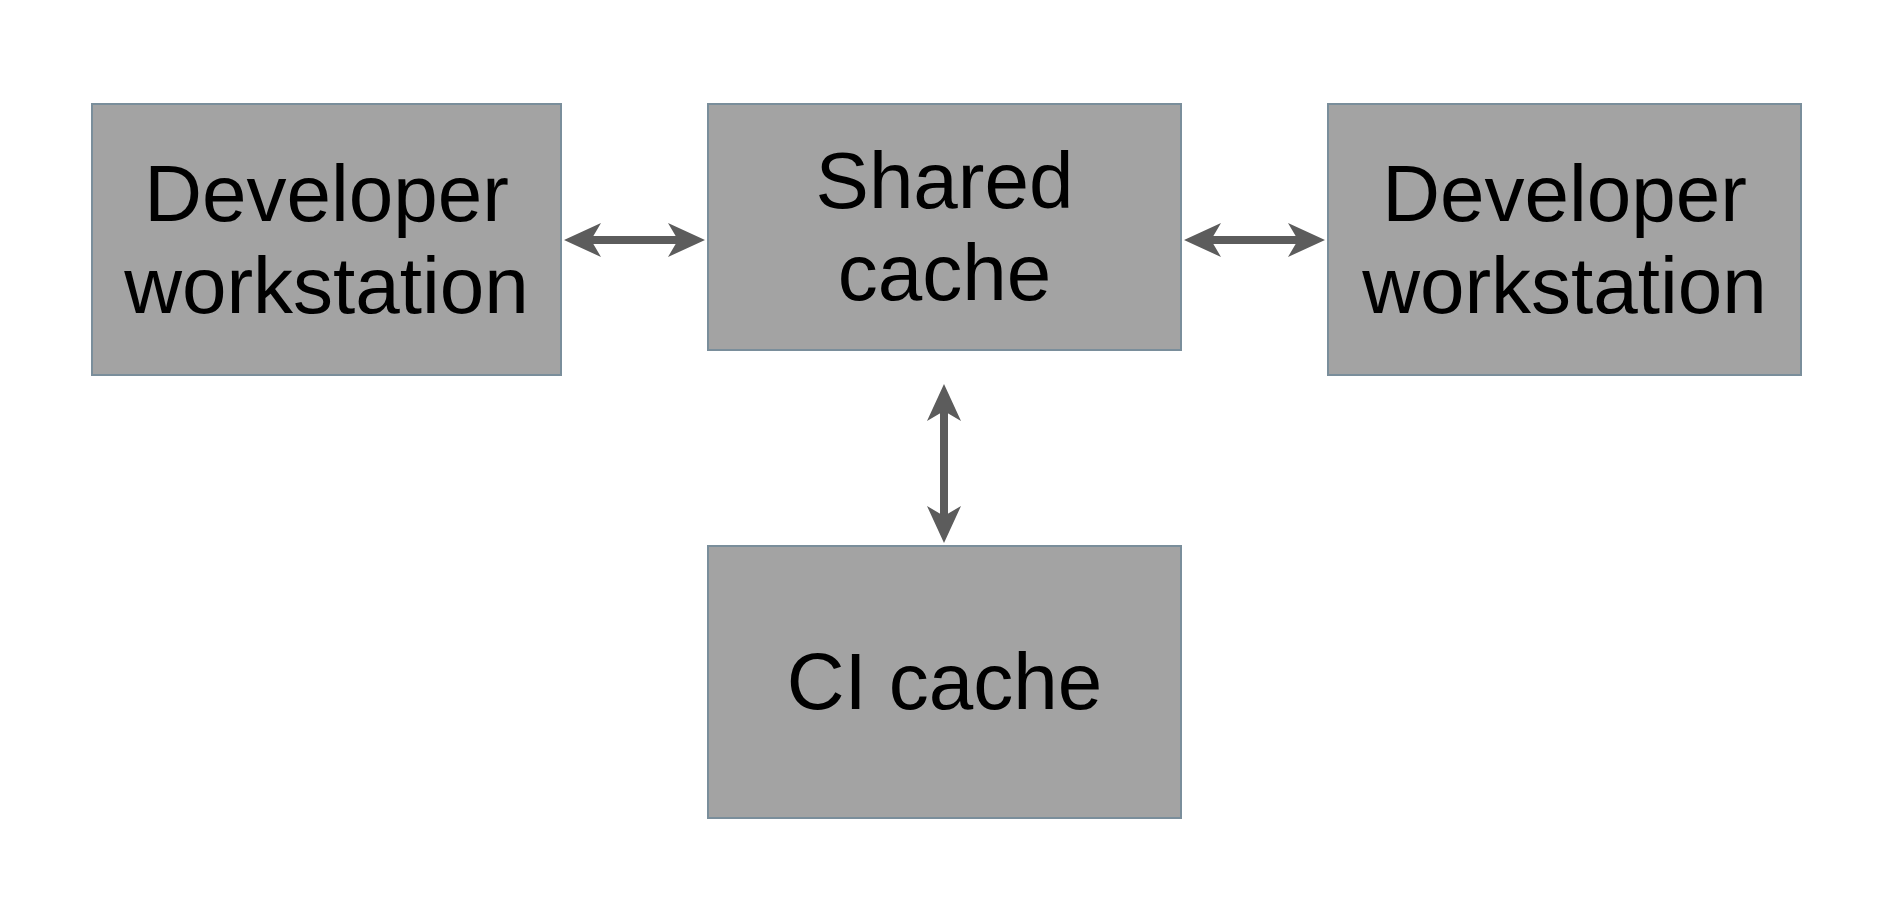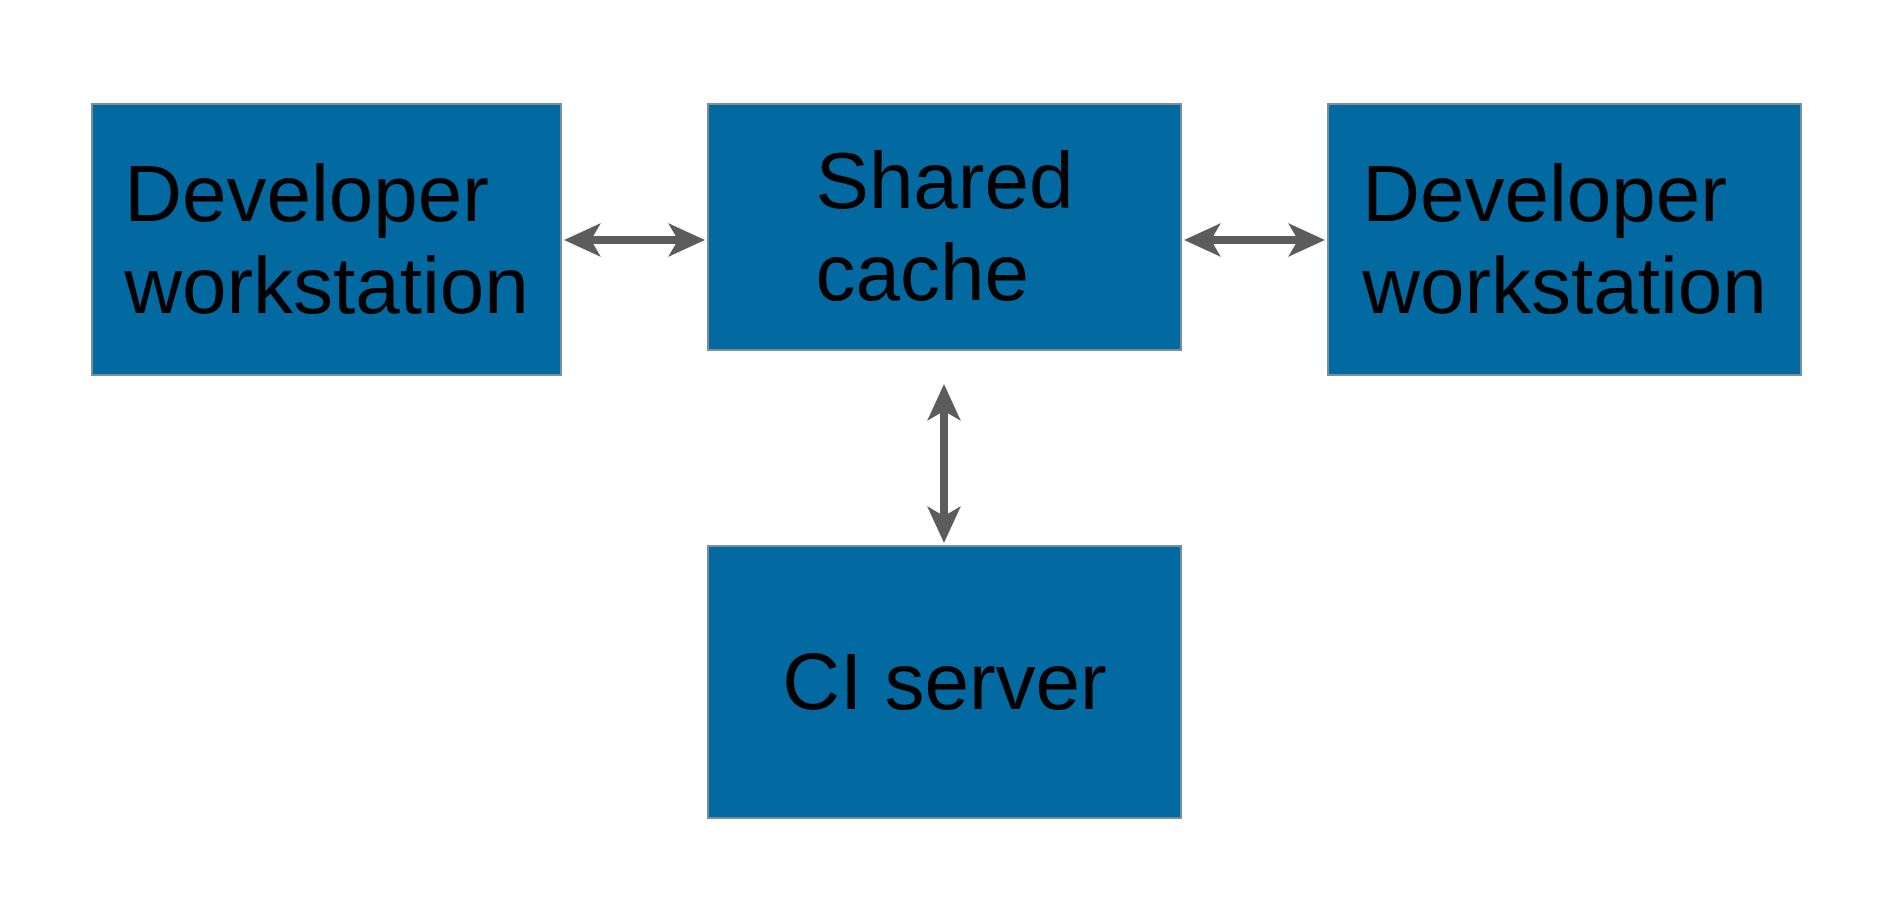--- a/index.html
+++ b/index.html
@@ -11,25 +11,26 @@
     position: relative;
     width: 1900px;
     height: 922px;
     background: #ffffff;
     overflow: hidden;
     font-family: "Liberation Sans", sans-serif;
   }
   .node {
     position: absolute;
     box-sizing: border-box;
-    background: #0369a1;
+    background: #a3a3a3;
     border: 2px solid #7a8e9b;
     display: flex;
     align-items: center;
     justify-content: center;
+    text-align: center;
   }
   .node-label {
     font-size: 80px;
     line-height: 1.15;
     color: #000000;
     white-space: pre-line;
     letter-spacing: 0px;
   }
   .node-left   { left: 91px;   top: 103px; width: 471px; height: 273px; }
   .node-center { left: 707px;  top: 103px; width: 475px; height: 248px; }
@@ -59,21 +60,21 @@
     <span class="node-label">Shared
 cache</span>
   </div>
 
   <div class="node node-right">
     <span class="node-label">Developer
 workstation</span>
   </div>
 
   <div class="node node-bottom">
-    <span class="node-label">CI server</span>
+    <span class="node-label">CI cache</span>
   </div>
 
   <svg class="arrows" viewBox="0 0 1900 922" xmlns="http://www.w3.org/2000/svg">
 
     <g>
       <line class="arrow-shaft" x1="589" y1="240" x2="680" y2="240"></line>
       <path class="arrow-head" d="M564 240 L601 223 L591 240 L601 257 Z"></path>
       <path class="arrow-head" d="M705 240 L668 223 L678 240 L668 257 Z"></path>
     </g>
 

